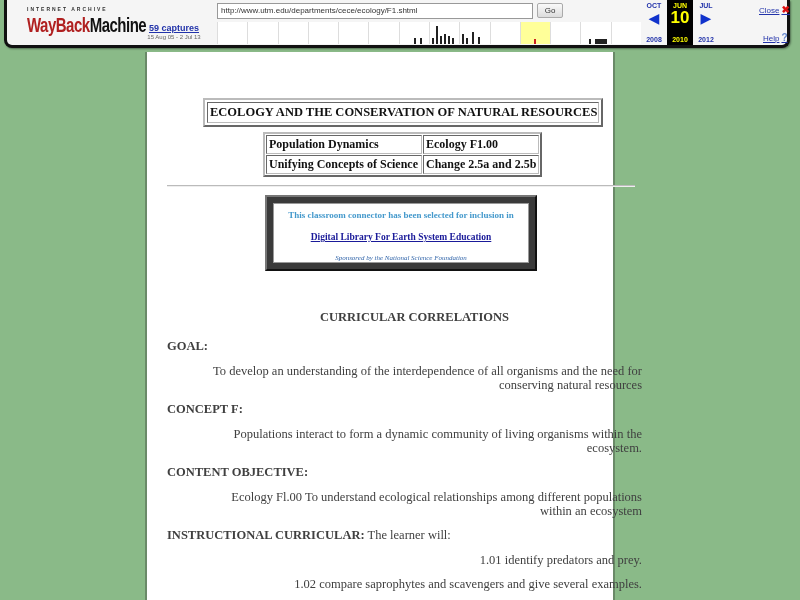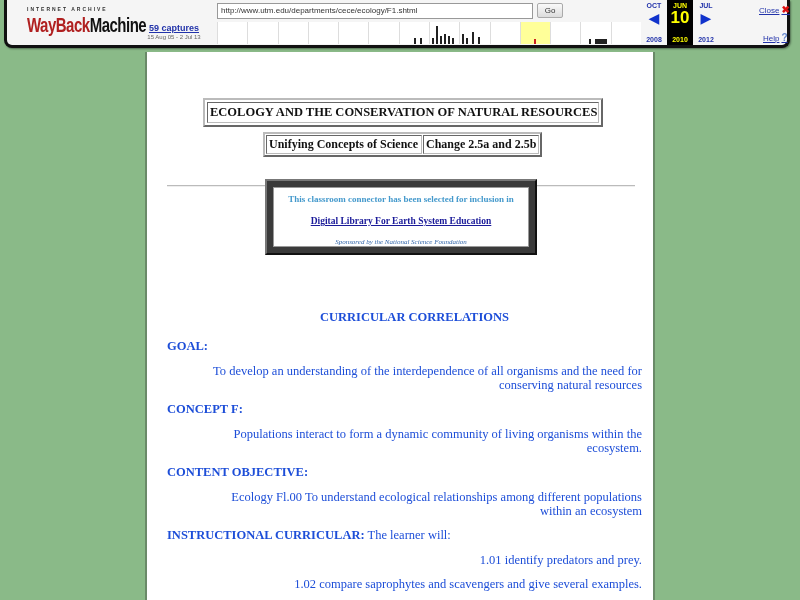--- a/index.html
+++ b/index.html
@@ -40,39 +40,39 @@
   .wb-arrow { font-size: 14px; color: #1133cc; line-height: 18px; }
   .wb-yr { font-size: 7px; font-weight: bold; color: #2233aa; position: absolute; bottom: 2px; left: 0; right: 0; }
   .wb-col.cur .wb-yr { color: #ffff00; }
 
   .wb-close { position: absolute; left: 752px; top: 4px; font-family: "Liberation Sans", sans-serif; font-size: 8px; color: #2233aa; text-decoration: underline; }
   .wb-close-x { color: #dd1111; font-weight: bold; font-size: 10px; text-decoration: none; margin-left: 2px; }
   .wb-help { position: absolute; left: 756px; top: 32px; font-family: "Liberation Sans", sans-serif; font-size: 8px; color: #2233aa; text-decoration: underline; }
   .wb-help-q { color: #6688cc; font-weight: bold; font-size: 10px; text-decoration: none; margin-left: 2px; }
 
   
-  .page { position: absolute; left: 145px; top: 52px; width: 510px; height: 548px; background: #fff; border-left: 2px solid #6a8a68; border-right: 2px solid #6a8a68; }
+  .page { position: absolute; left: 145px; top: 52px; width: 470px; height: 548px; background: #fff; border-left: 2px solid #6a8a68; border-right: 2px solid #6a8a68; }
 
   .title-box { position: absolute; left: 56px; top: 46px; width: 400px; border: 2px outset #bbb; padding: 2px; }
   .title-box .inner { border: 1px inset #bbb; text-align: center; font-size: 12.5px; font-weight: bold; color: #111; padding: 2px 2px; white-space: nowrap; }
 
   .info-table { position: absolute; left: 116px; top: 80px; border: 2px outset #bbb; border-spacing: 1px; font-size: 12px; font-weight: bold; color: #111; }
   .info-table td { border: 1px inset #bbb; padding: 1px 2px; white-space: nowrap; height: 16px; }
   .info-table td.c1 { width: 156px; }
   .info-table td.c2 { width: 116px; }
 
   .hr { position: absolute; left: 20px; top: 133px; width: 468px; height: 2px; border-top: 1px solid #bbb; border-bottom: 1px solid #eee; }
 
-  .dlese { position: absolute; left: 118px; top: 127px; width: 272px; height: 76px; background: #3a3a3a; border: 2px solid #777; border-right-color: #111; border-bottom-color: #111; padding: 6px; }
+  .dlese { position: absolute; left: 118px; top: 143px; width: 272px; height: 76px; background: #3a3a3a; border: 2px solid #777; border-right-color: #111; border-bottom-color: #111; padding: 6px; }
   .dlese .inner { background: #fff; width: 100%; height: 100%; border: 1px solid #999; text-align: center; padding-top: 6px; }
   .dlese .l1 { font-size: 9px; font-weight: bold; color: #4499cc; white-space: nowrap; }
   .dlese .l2 { font-size: 9.5px; font-weight: bold; color: #1a1a99; text-decoration: underline; margin-top: 12px; display: inline-block; }
   .dlese .l3 { font-size: 7px; font-style: italic; color: #3366aa; margin-top: 10px; }
 
-  .content { position: absolute; left: 20px; top: 258px; width: 475px; color: #1d4ed8; font-size: 12.5px; }
+  .content { position: absolute; left: 20px; top: 258px; width: 475px; color: #404040; font-size: 12.5px; }
   .h-center { text-align: center; font-weight: bold; font-size: 12.5px; margin-left: 20px; }
   .h-sec { font-weight: bold; margin-top: 10px; }
   .para { margin-left: 32px; margin-top: 10px; line-height: 14px; text-align: right; }
 </style>
 </head>
 <body>
 
 <div class="wb-bar">
   <div class="wb-logo">
     <div class="wb-logo-top">INTERNET ARCHIVE</div>
@@ -146,20 +146,24 @@
   <div class="wb-help"><span>Help</span><span class="wb-help-q">?</span></div>
 </div>
 
 <div class="page">
   <div class="title-box">
     <div class="inner">ECOLOGY AND THE CONSERVATION OF NATURAL RESOURCES</div>
   </div>
 
   <table class="info-table">
     <tbody>
+        <tr>
+      <td class="c1">Population Dynamics</td>
+      <td class="c2">Ecology F1.00</td>
+    </tr>
     <tr>
       <td class="c1">Unifying Concepts of Science</td>
       <td class="c2">Change 2.5a and 2.5b</td>
     </tr>
   </tbody>
     </table>
 
   <div class="hr"></div>
 
   <div class="dlese">

